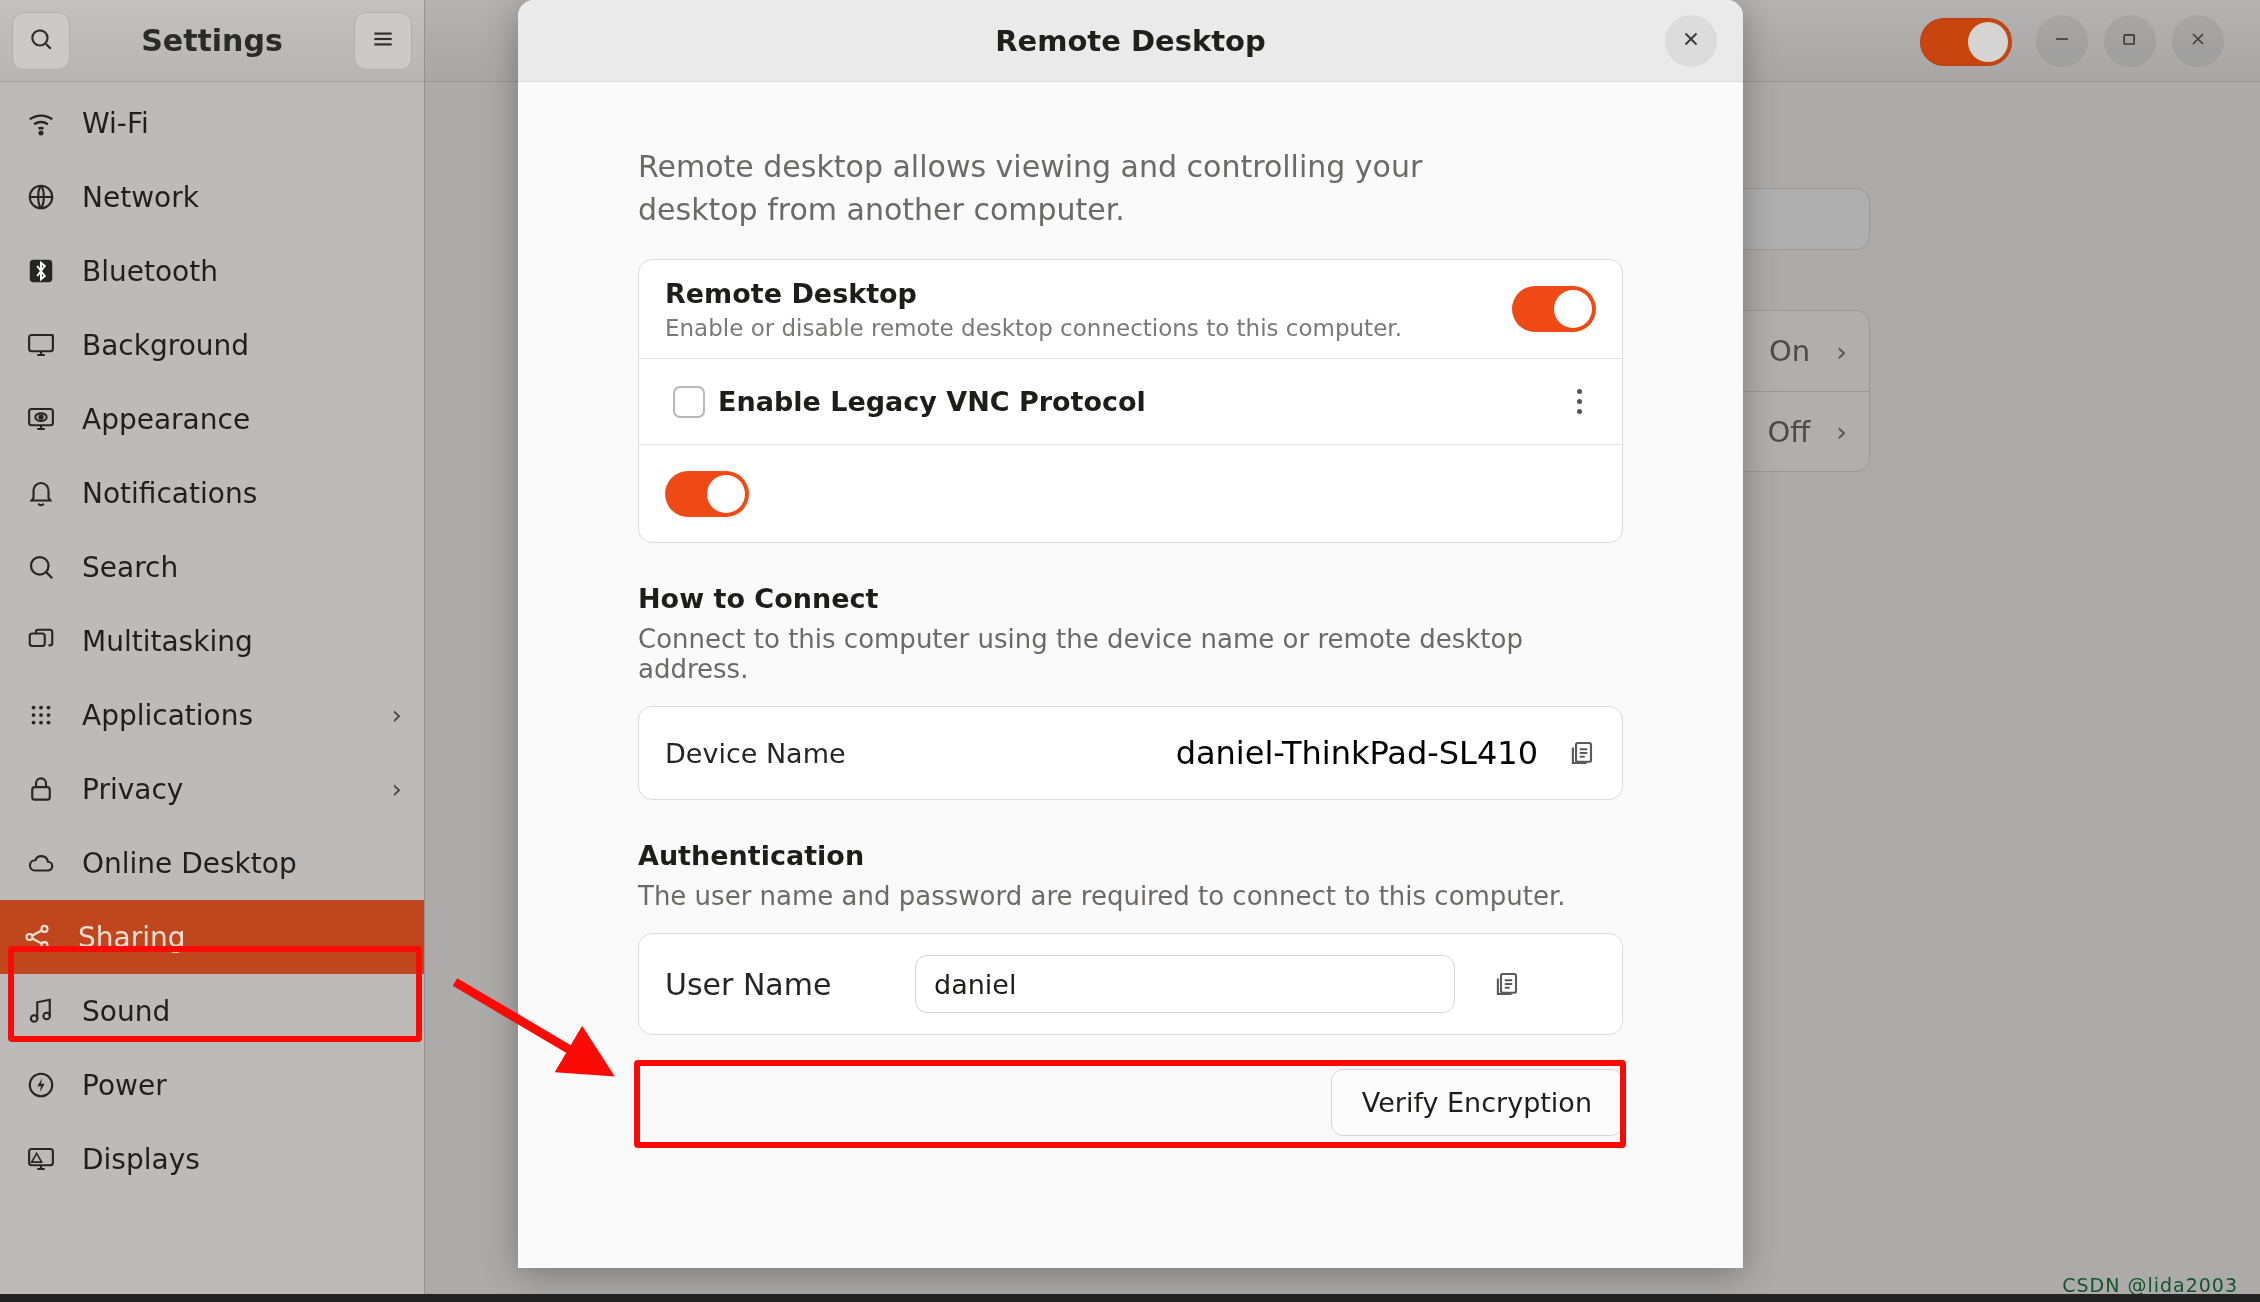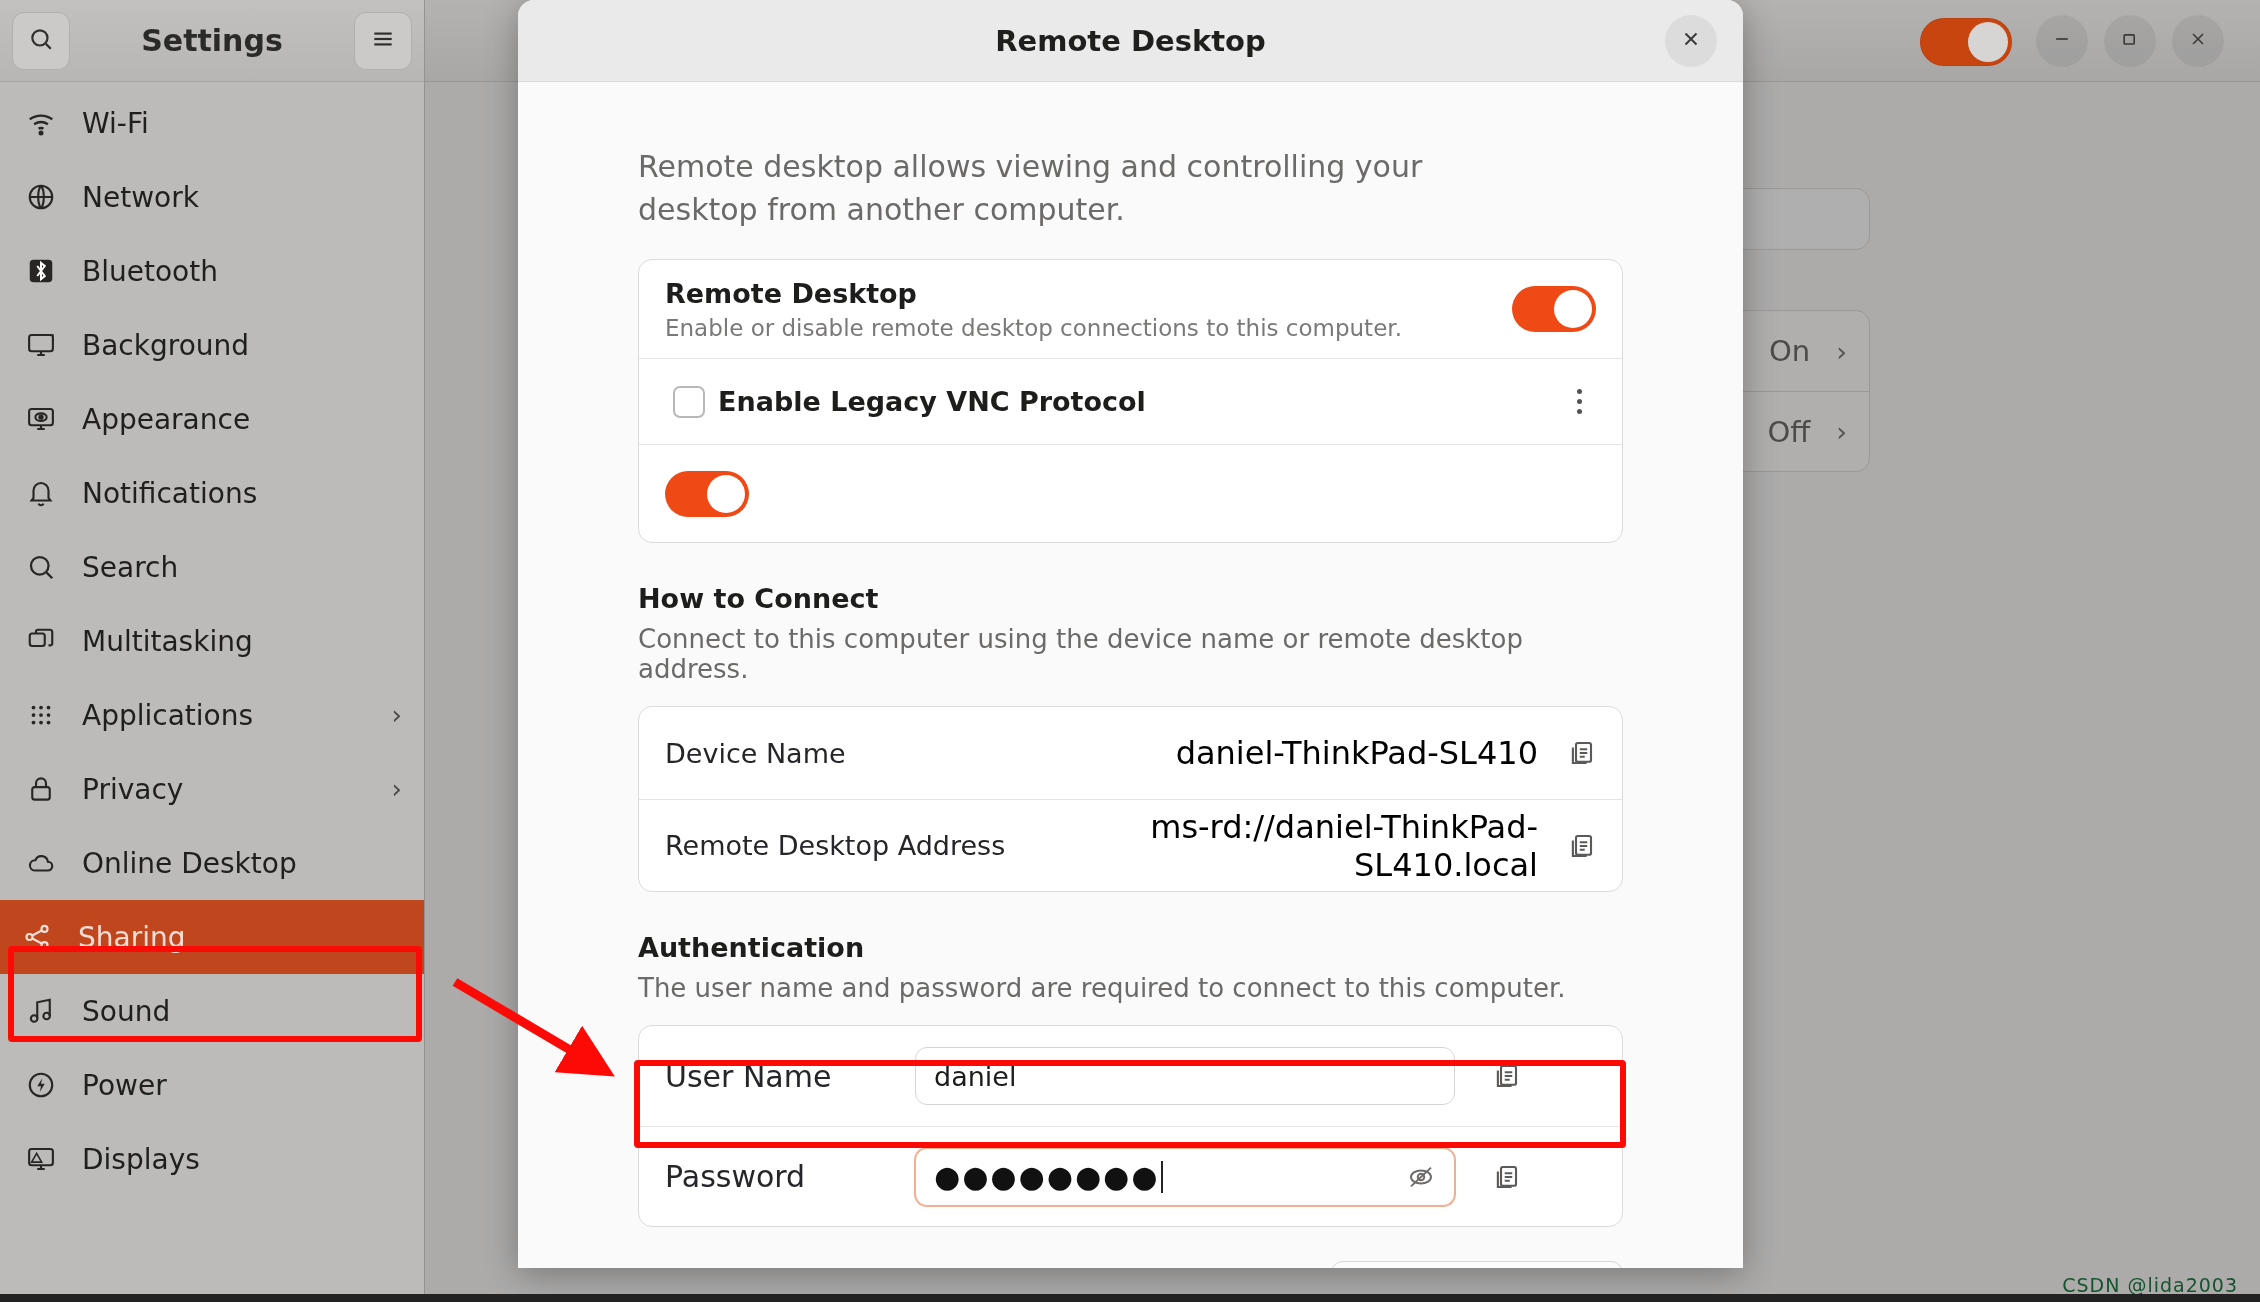--- a/index.html
+++ b/index.html
@@ -530,66 +530,30 @@
           <div class="copy-icon">
             <svg viewBox="0 0 24 24" fill="none" stroke="currentColor" stroke-width="1.7">
                 <rect x="8" y="4" width="12" height="15" rx="1.5"></rect>
                 <path d="M5.5 7.5V20h11"></path>
                 <line x1="11" y1="9" x2="17" y2="9"></line>
                 <line x1="11" y1="12" x2="17" y2="12"></line>
                 <line x1="11" y1="15" x2="15" y2="15"></line>
               </svg>
           </div>
         </div>
-        <div class="row row-info">
-          <div class="k">Remote Desktop Address</div>
-          <div class="v">ms-rd://daniel-ThinkPad-SL410.local</div>
-          <div class="copy-icon">
-            <svg viewBox="0 0 24 24" fill="none" stroke="currentColor" stroke-width="1.7">
-                <rect x="8" y="4" width="12" height="15" rx="1.5"></rect>
-                <path d="M5.5 7.5V20h11"></path>
-                <line x1="11" y1="9" x2="17" y2="9"></line>
-                <line x1="11" y1="12" x2="17" y2="12"></line>
-                <line x1="11" y1="15" x2="15" y2="15"></line>
-              </svg>
-          </div>
-        </div>
       </div>
 
       <div class="section-title">Authentication</div>
       <div class="section-sub">The user name and password are required to connect to this computer.</div>
 
       <div class="card">
         <div class="row row-field">
           <div class="k">User Name</div>
           <div class="input">
             <span>daniel</span>
-          </div>
-          <div class="copy-icon">
-            <svg viewBox="0 0 24 24" fill="none" stroke="currentColor" stroke-width="1.7">
-                <rect x="8" y="4" width="12" height="15" rx="1.5"></rect>
-                <path d="M5.5 7.5V20h11"></path>
-                <line x1="11" y1="9" x2="17" y2="9"></line>
-                <line x1="11" y1="12" x2="17" y2="12"></line>
-                <line x1="11" y1="15" x2="15" y2="15"></line>
-              </svg>
-          </div>
-        </div>
-        <div class="row row-field">
-          <div class="k">Password</div>
-          <div class="input focused">
-            <span class="pw-dots">●●●●●●●●</span>
-            <span class="caret"></span>
-            <span class="eye-icon">
-              <svg viewBox="0 0 24 24" fill="none" stroke="currentColor" stroke-width="1.6">
-                  <ellipse cx="12" cy="12" rx="8" ry="5.2"></ellipse>
-                  <circle cx="12" cy="12" r="2.6"></circle>
-                  <line x1="4" y1="19.5" x2="20" y2="4.5"></line>
-                </svg>
-            </span>
           </div>
           <div class="copy-icon">
             <svg viewBox="0 0 24 24" fill="none" stroke="currentColor" stroke-width="1.7">
                 <rect x="8" y="4" width="12" height="15" rx="1.5"></rect>
                 <path d="M5.5 7.5V20h11"></path>
                 <line x1="11" y1="9" x2="17" y2="9"></line>
                 <line x1="11" y1="12" x2="17" y2="12"></line>
                 <line x1="11" y1="15" x2="15" y2="15"></line>
               </svg>
           </div>

